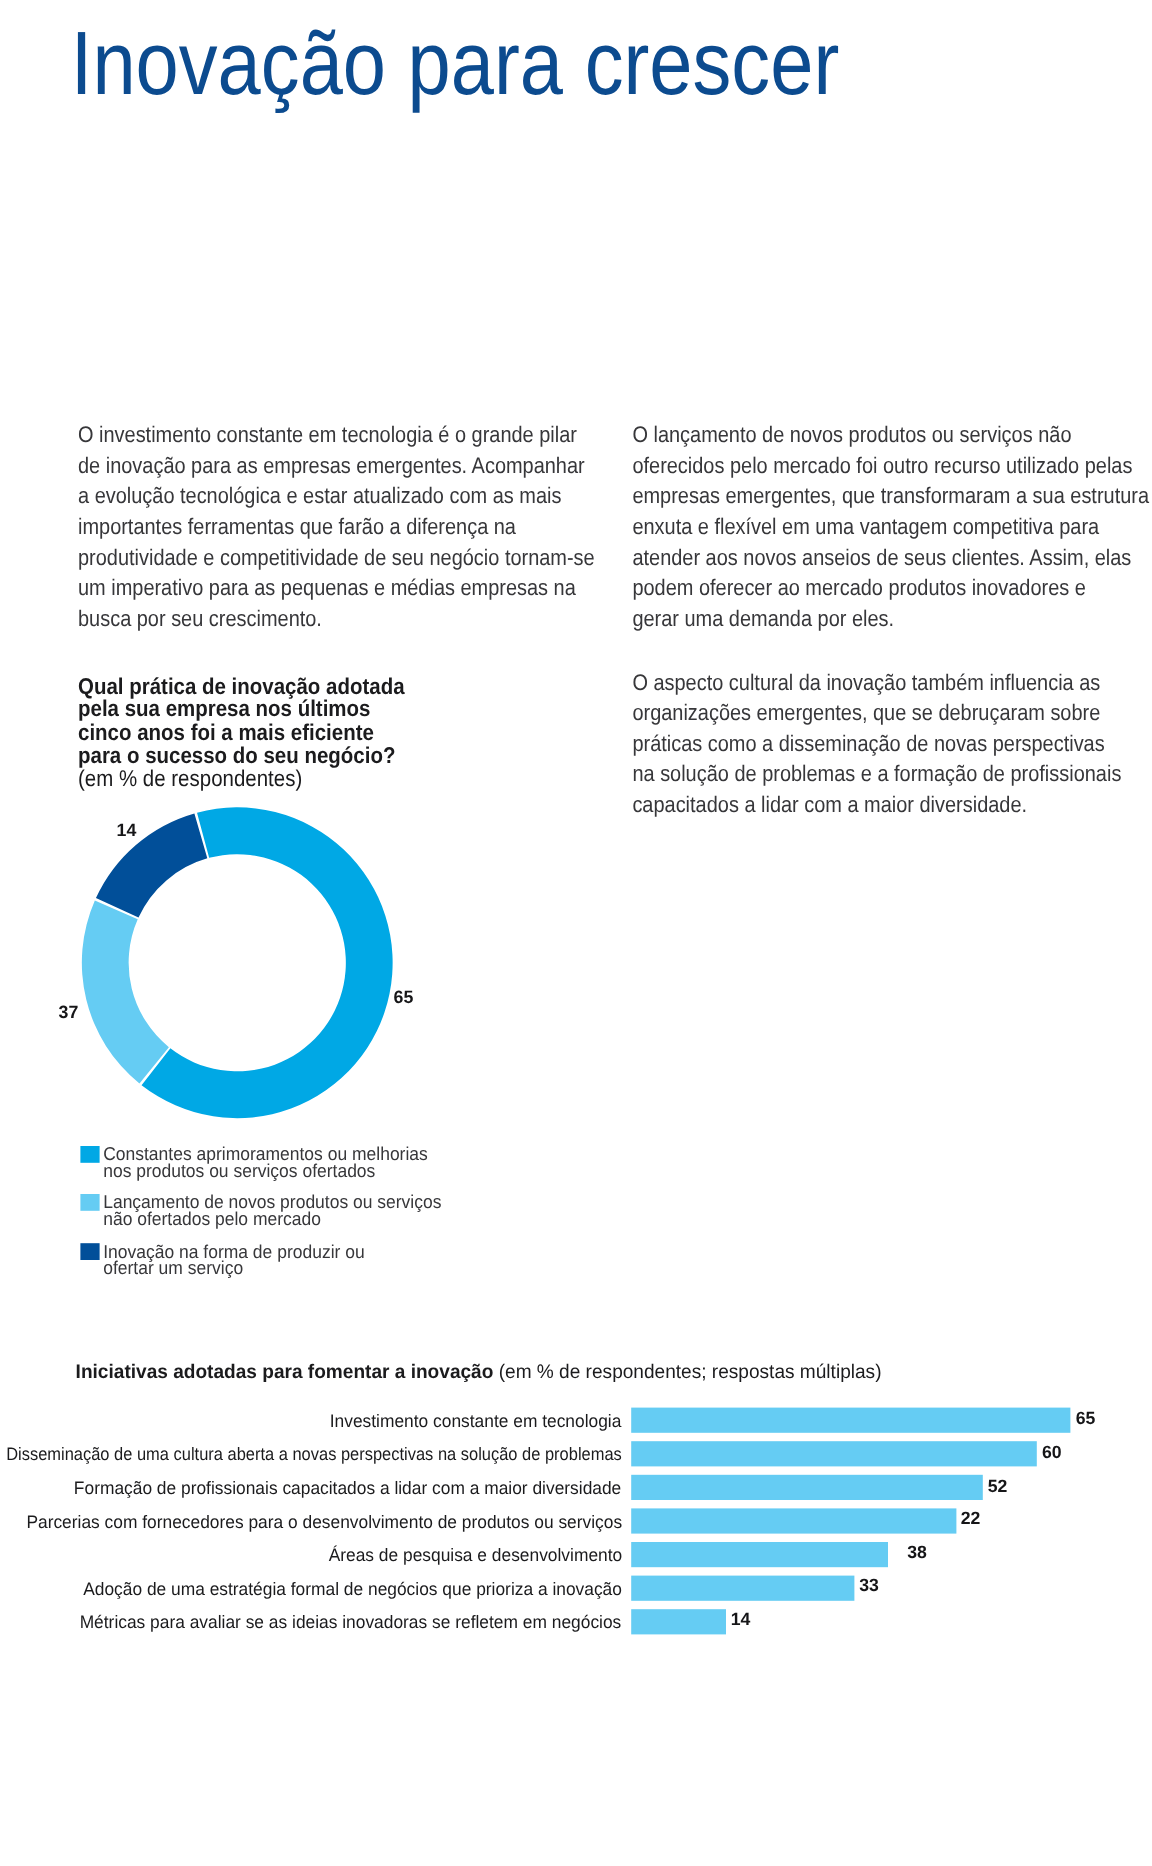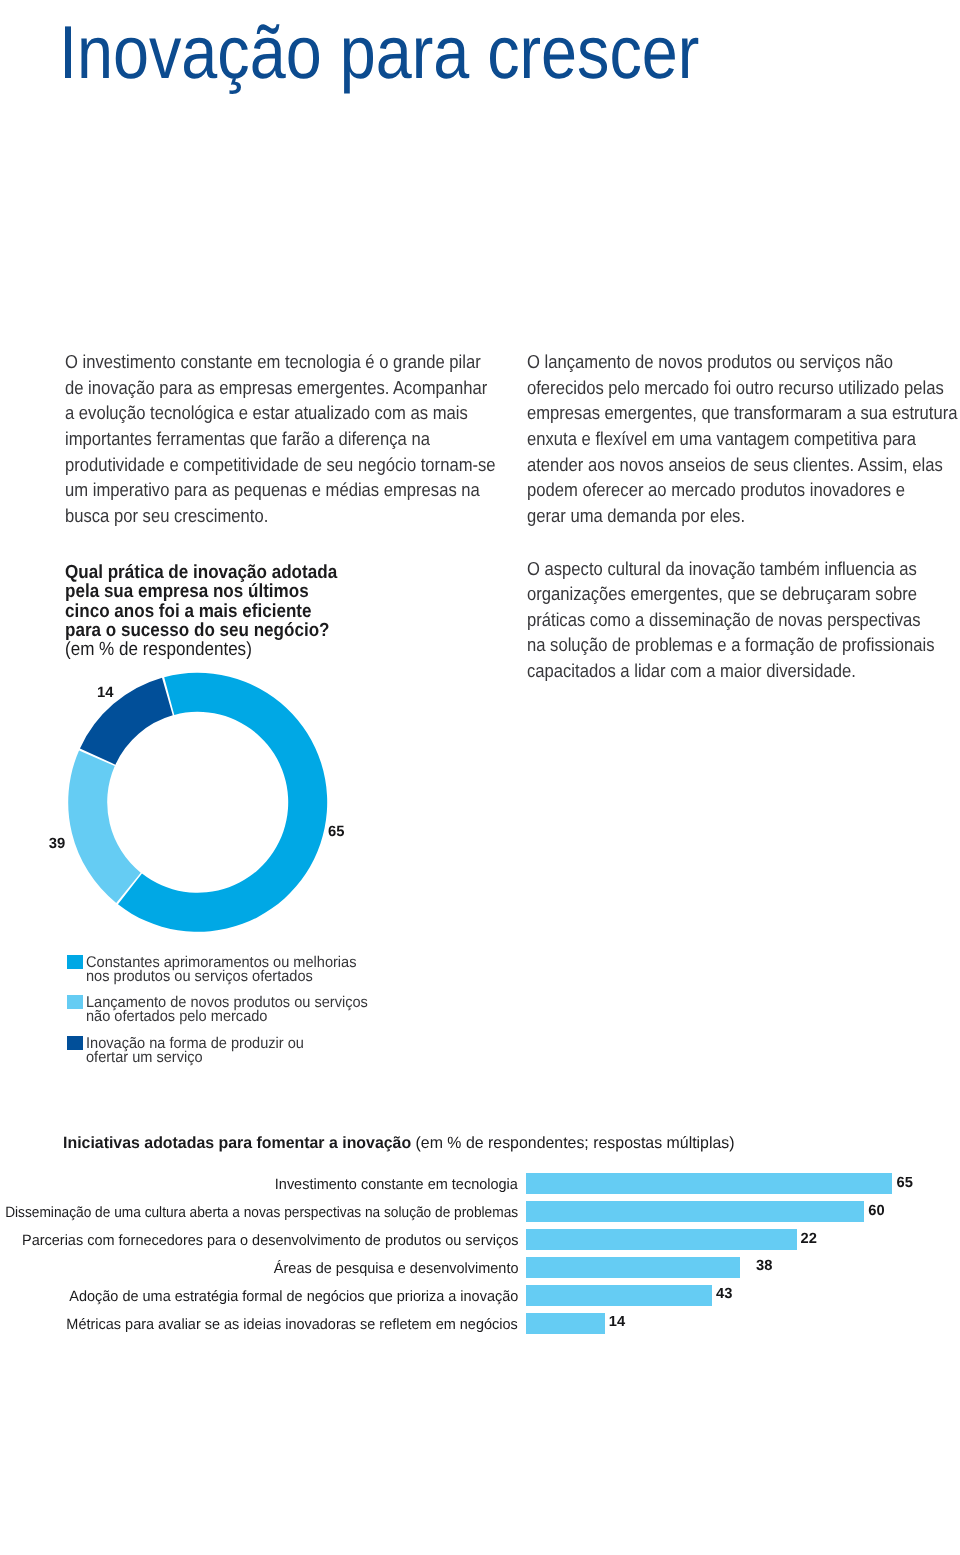--- a/index.html
+++ b/index.html
@@ -89,21 +89,21 @@
 
   <div id="chart-question"><div>Qual prática de inovação adotada
 pela sua empresa nos últimos
 cinco anos foi a mais eficiente
 para o sucesso do seu negócio?</div><div class="sub">(em % de respondentes)</div></div>
 
   <div id="donut-chart"><svg id="donut-svg" width="460" height="300" viewBox="0 0 460 300">
         <path d="M 164.18293365922352 25.21260549556567 A 129.5 129.5 0 1 1 117.97183894532724 252.3473925920705 L 141.9826364830279 221.61497320140836 A 90.5 90.5 0 1 0 174.27687641822186 62.88371272083933 Z" fill="#00A8E5"></path>
         <path d="M 116.20300935904606 250.94040200867775 A 129.5 129.5 0 0 1 79.03102652168995 98.45480028388212 L 114.7691729746173 114.06841255360101 A 90.5 90.5 0 0 0 140.7465046099897 220.6317095118559 Z" fill="#65CCF3"></path>
         <path d="M 79.9539238784046 96.39163740227809 A 129.5 129.5 0 0 1 162.00496242169862 25.816610375987693 L 172.75481929856159 63.305816517582144 A 90.5 90.5 0 0 0 115.41413213124028 112.62658830043372 Z" fill="#014F99"></path>
-      </svg><div class="donut-label" style="left: 328px; top: 172.8px;">65</div><div class="donut-label" style="left: 48.8px; top: 185.3px;">39</div><div class="donut-label" style="left: 97.1px; top: 33.5px;">14</div></div>
+      </svg><div class="donut-label" style="left: 328px; top: 172.8px;">65</div><div class="donut-label" style="left: 48.8px; top: 185.3px;">37</div><div class="donut-label" style="left: 97.1px; top: 33.5px;">14</div></div>
 
   <div id="donut-legend">
       <div class="legend-row">
         <span class="legend-swatch" style="background: rgb(0, 168, 229); top: 932.8px;"></span>
         <span class="legend-text" style="top: 933.6px;">Constantes aprimoramentos ou melhorias
 nos produtos ou serviços ofertados</span>
       </div>
       <div class="legend-row">
         <span class="legend-swatch" style="background: rgb(101, 204, 243); top: 973.2px;"></span>
         <span class="legend-text" style="top: 974px;">Lançamento de novos produtos ou serviços
@@ -126,33 +126,38 @@
         <div class="bar-label" style="transform: scaleX(0.965);">Investimento constante em tecnologia</div>
         <div class="bar-fill" style="width: 366.1px; background: rgb(101, 204, 243);"></div>
         <div class="bar-value" style="left: 896.5px;">65</div>
       </div>
       <div class="bar-row">
         <div class="bar-label" style="transform: scaleX(0.9142);">Disseminação de uma cultura aberta a novas perspectivas na solução de problemas</div>
         <div class="bar-fill" style="width: 337.9px; background: rgb(101, 204, 243);"></div>
         <div class="bar-value" style="left: 868.3px;">60</div>
       </div>
       <div class="bar-row">
+        <div class="bar-label" style="transform: scaleX(0.965);">Formação de profissionais capacitados a lidar com a maior diversidade</div>
+        <div class="bar-fill" style="width: 292.78px; background: rgb(101, 204, 243);"></div>
+        <div class="bar-value" style="left: 823.18px;">52</div>
+      </div>
+      <div class="bar-row">
         <div class="bar-label" style="transform: scaleX(0.965);">Parcerias com fornecedores para o desenvolvimento de produtos ou serviços</div>
         <div class="bar-fill" style="width: 270.22px; background: rgb(101, 204, 243);"></div>
         <div class="bar-value" style="left: 800.62px;">22</div>
       </div>
       <div class="bar-row">
         <div class="bar-label" style="transform: scaleX(0.965);">Áreas de pesquisa e desenvolvimento</div>
         <div class="bar-fill" style="width: 213.82px; background: rgb(101, 204, 243);"></div>
         <div class="bar-value" style="left: 756px;">38</div>
       </div>
       <div class="bar-row">
         <div class="bar-label" style="transform: scaleX(0.965);">Adoção de uma estratégia formal de negócios que prioriza a inovação</div>
         <div class="bar-fill" style="width: 185.62px; background: rgb(101, 204, 243);"></div>
-        <div class="bar-value" style="left: 716.02px;">43</div>
+        <div class="bar-value" style="left: 716.02px;">33</div>
       </div>
       <div class="bar-row">
         <div class="bar-label" style="transform: scaleX(0.965);">Métricas para avaliar se as ideias inovadoras se refletem em negócios</div>
         <div class="bar-fill" style="width: 78.46px; background: rgb(101, 204, 243);"></div>
         <div class="bar-value" style="left: 608.86px;">14</div>
       </div>
     </div>
 
   <div id="footer">As PMEs que Mais Crescem no Brasil  7</div>
 </div>

